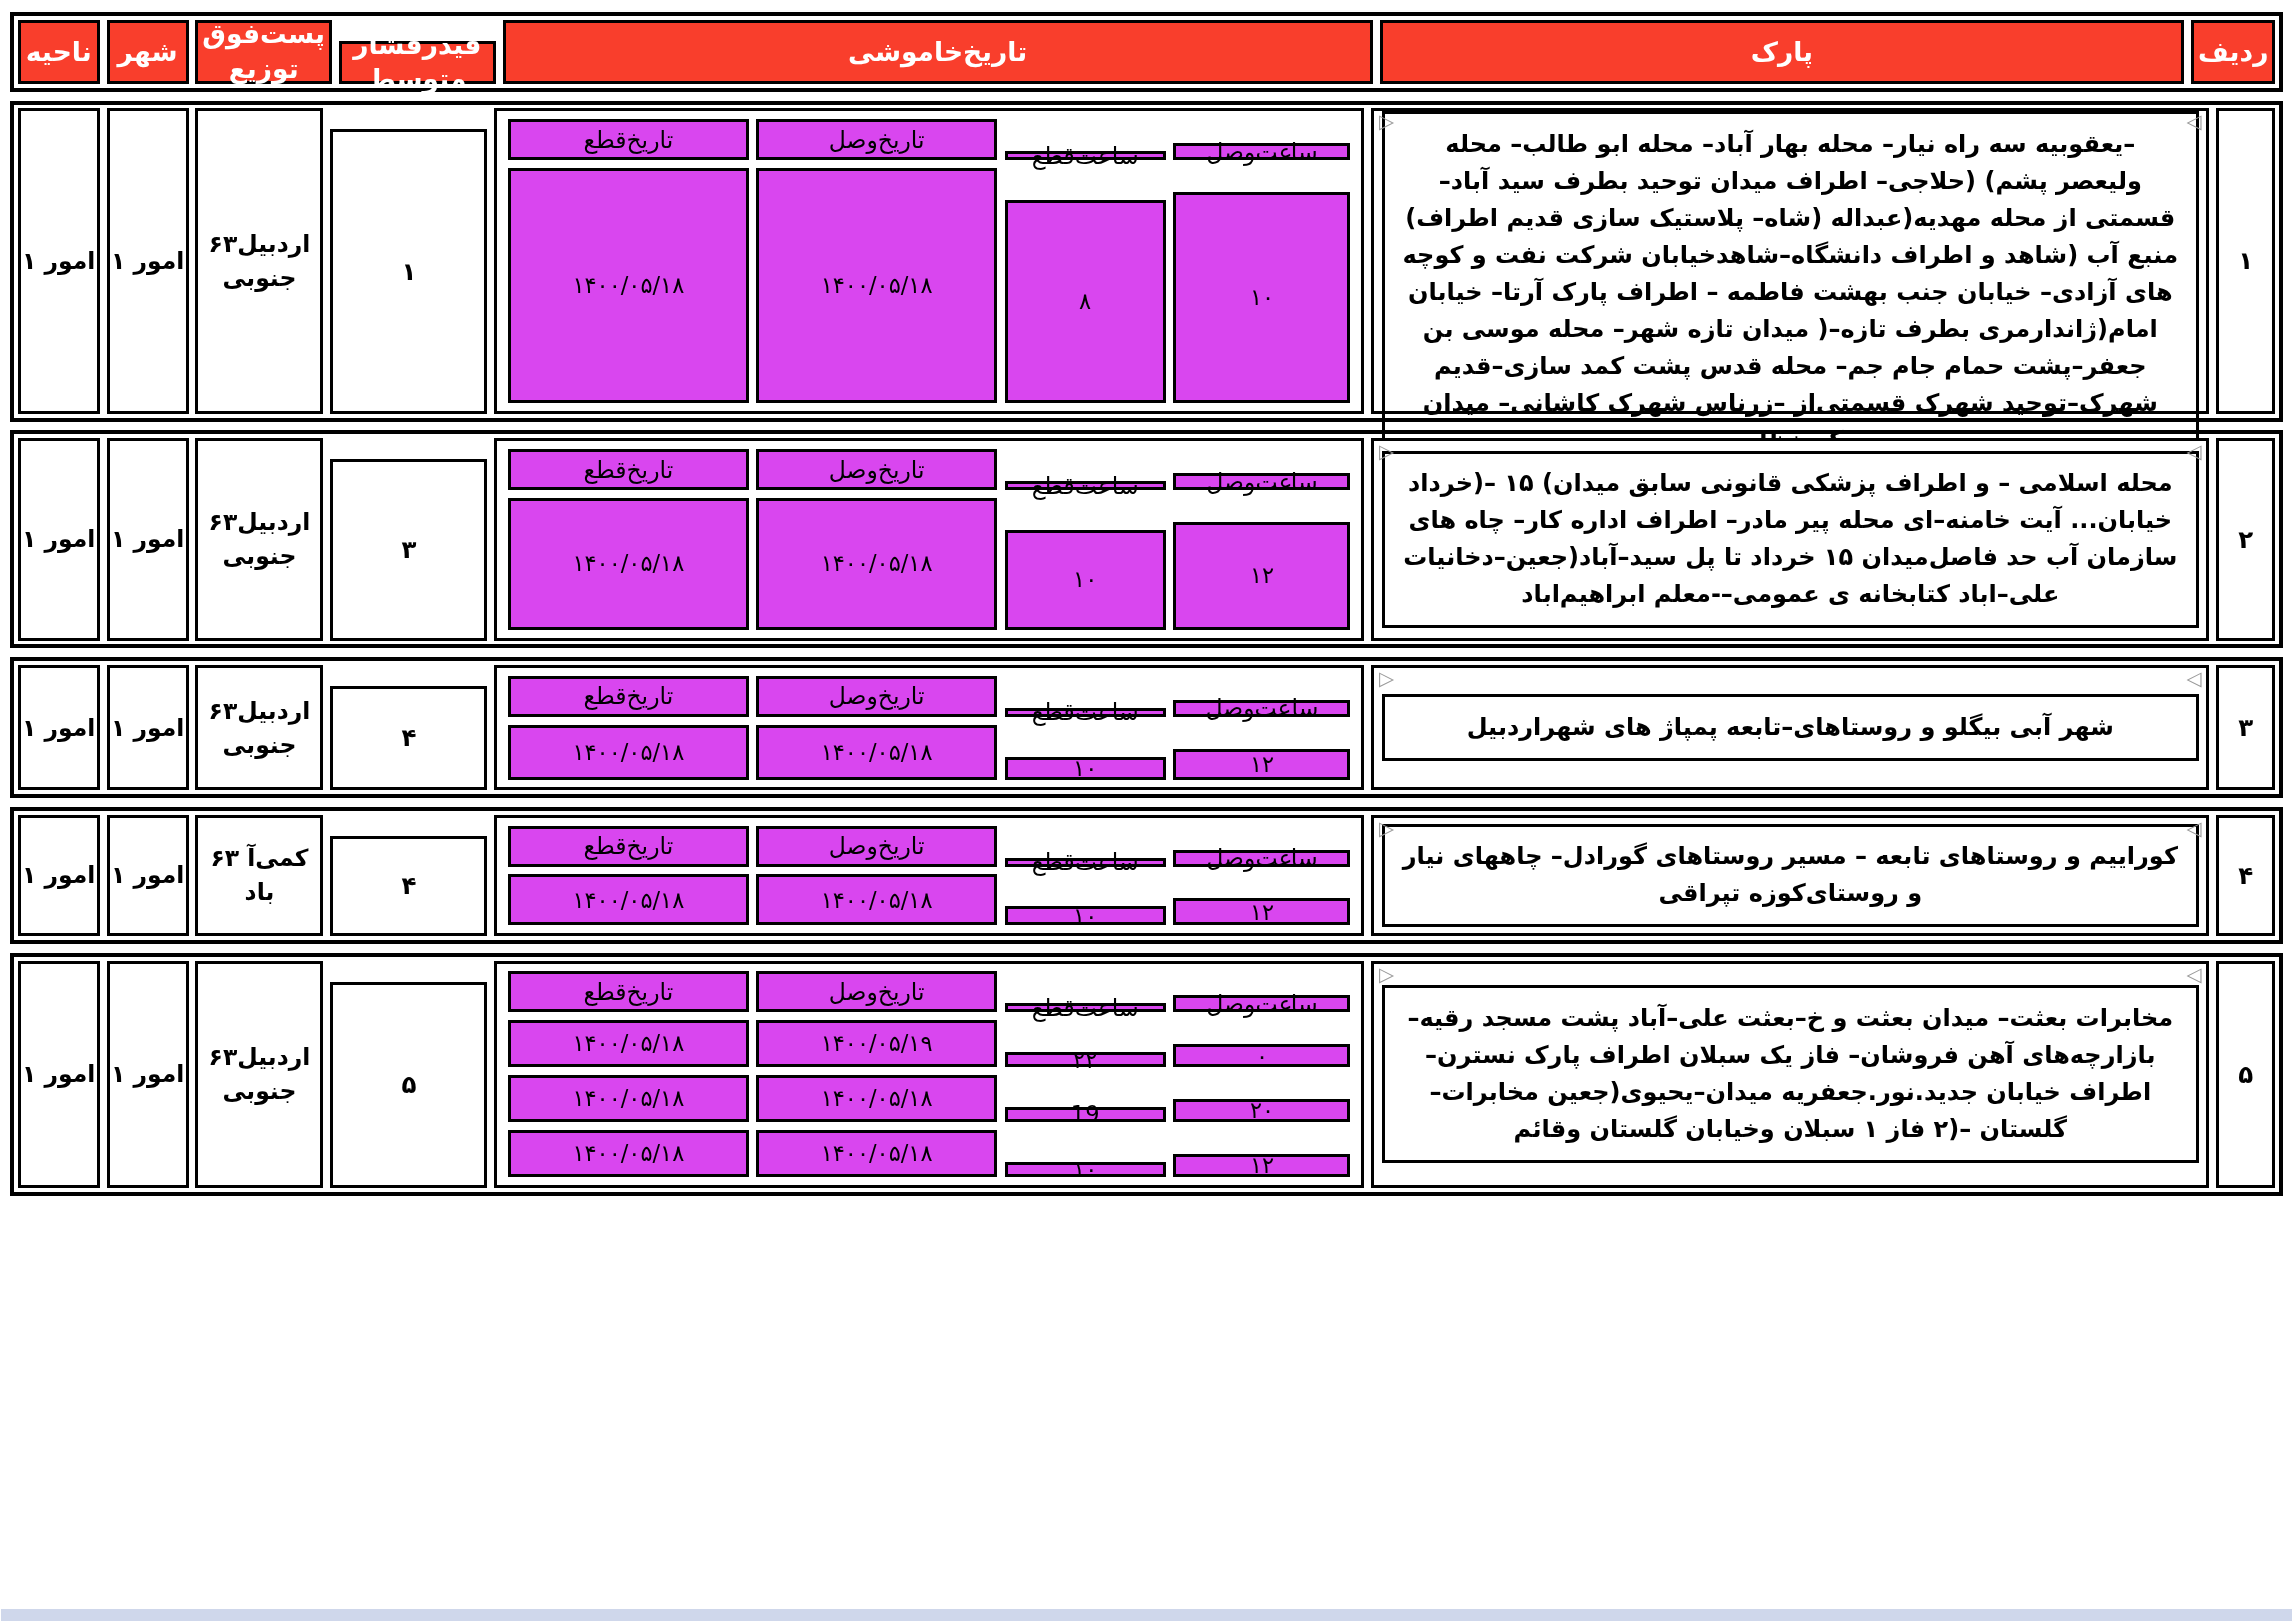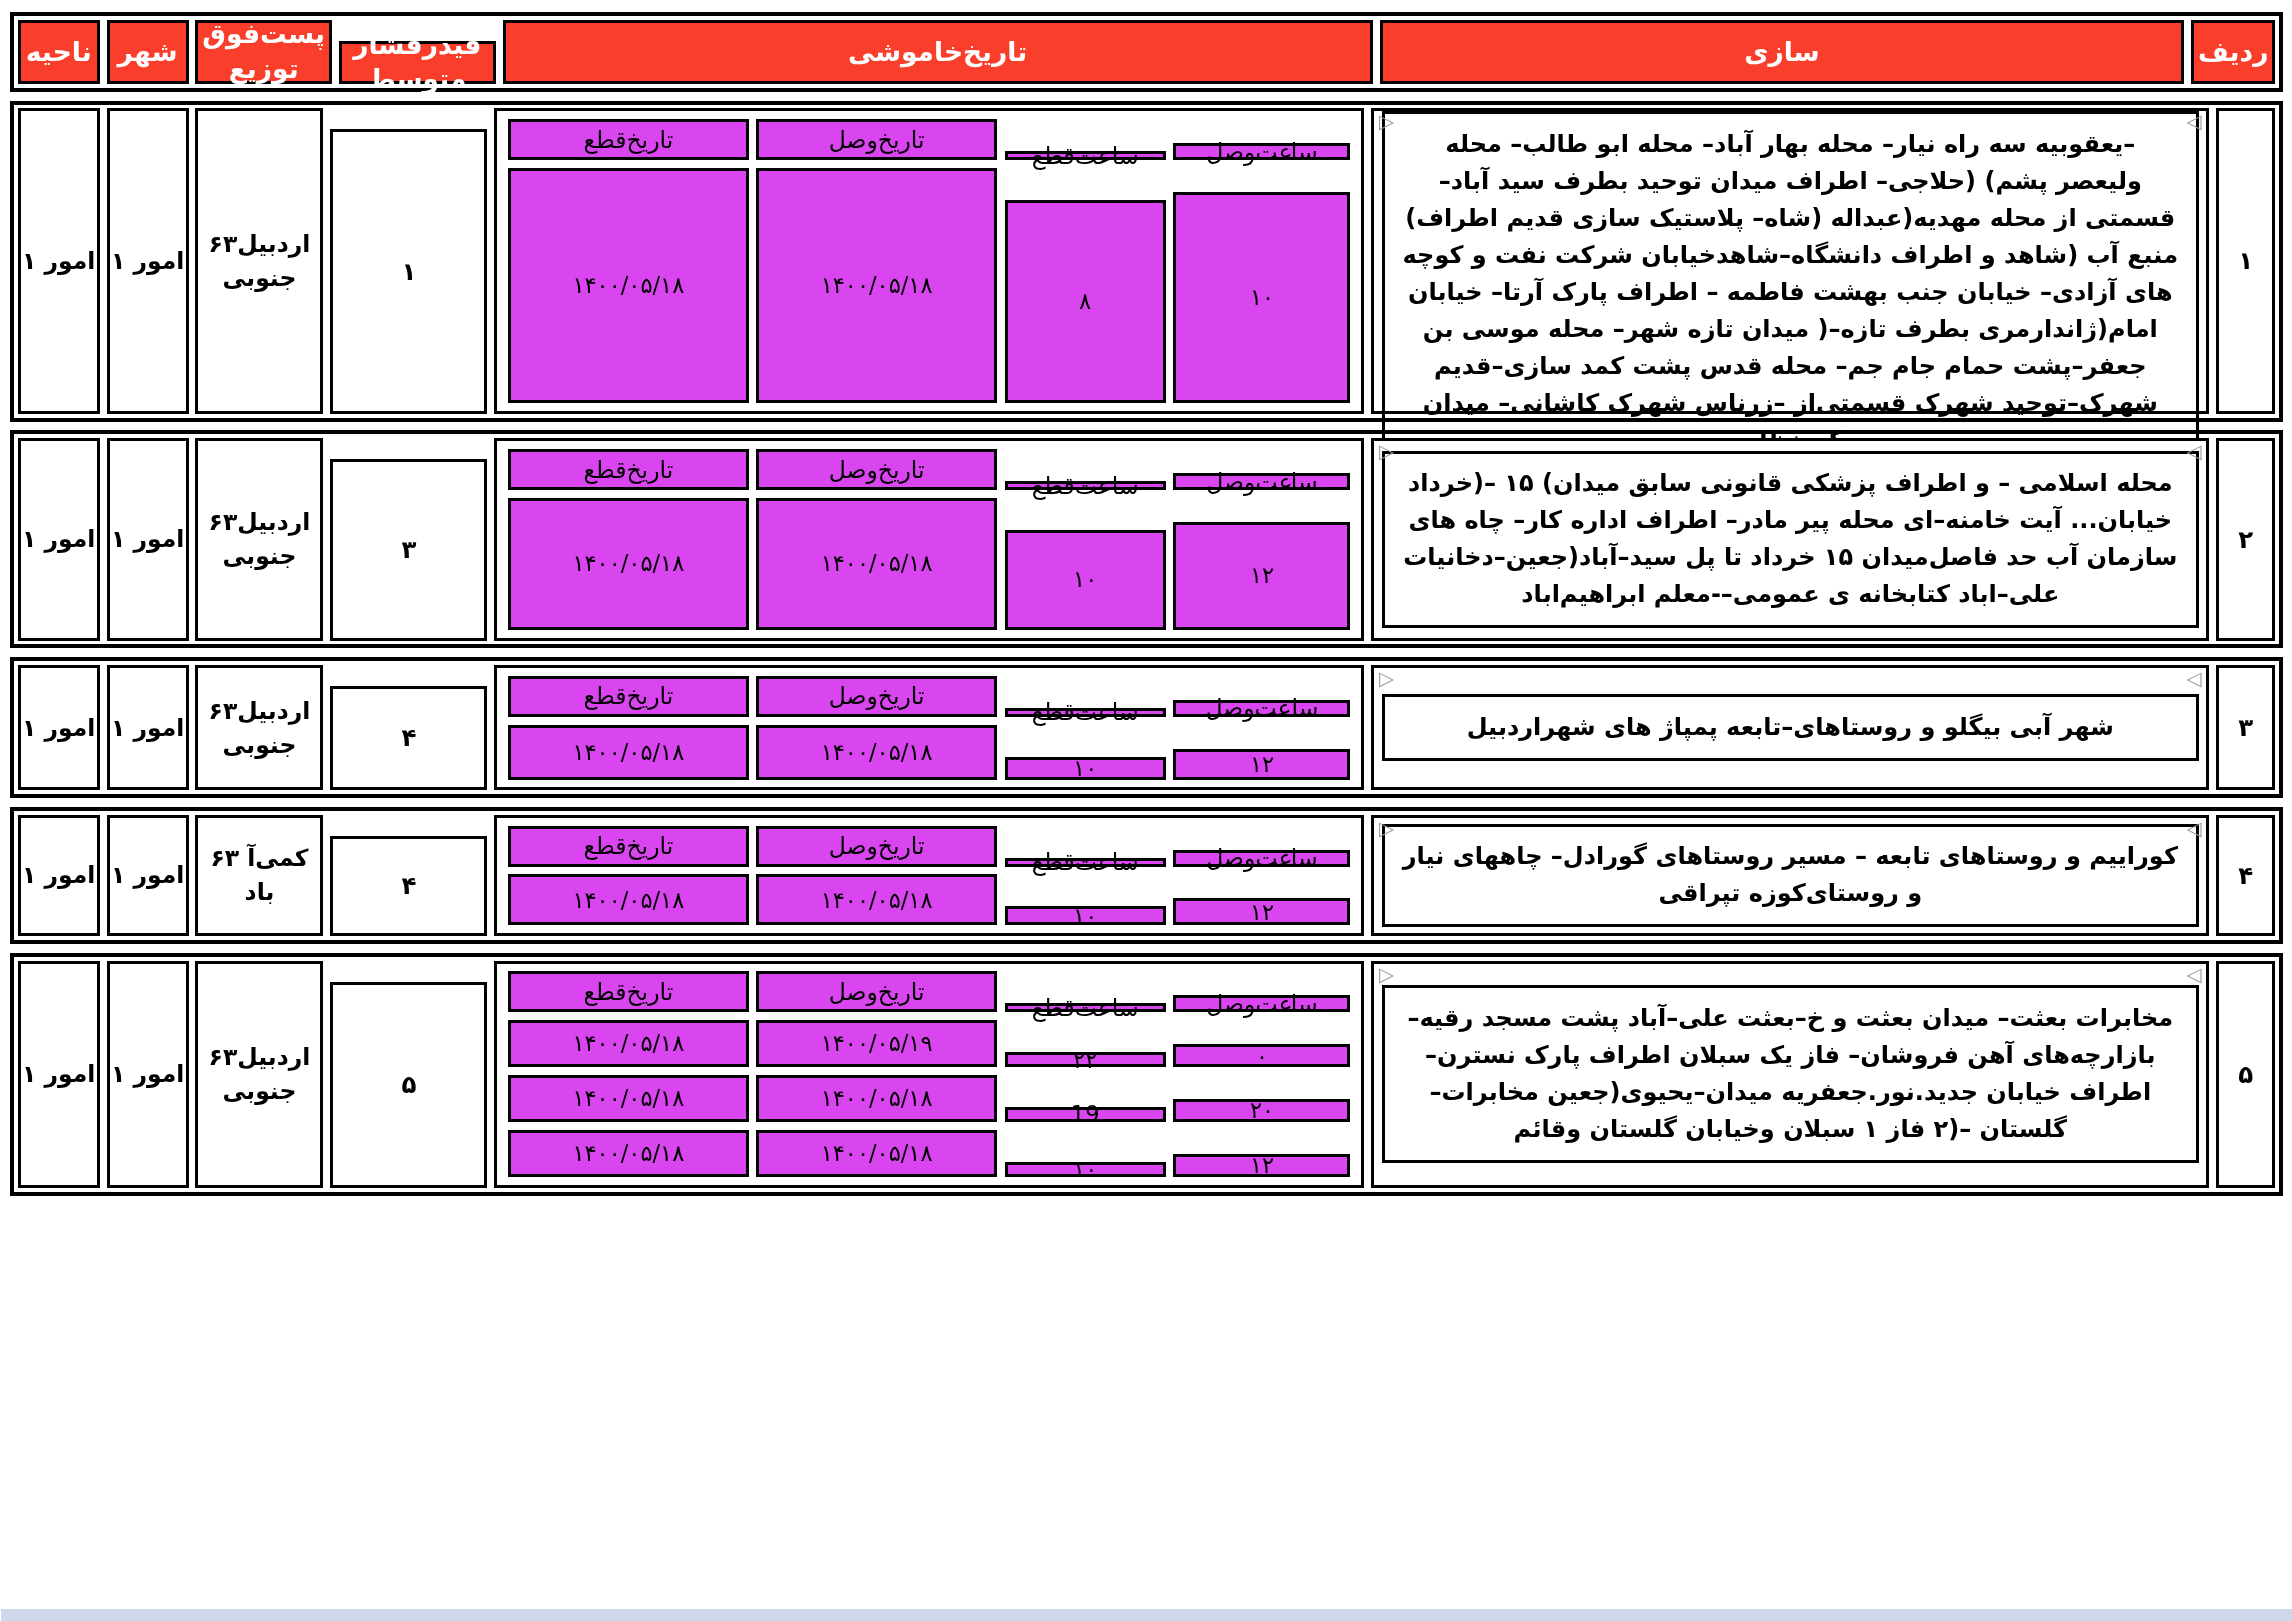--- a/index.html
+++ b/index.html
@@ -93,21 +93,21 @@
     background: var(--strip, #cfd7eb);
   }
 </style>
 </head>
 <body>
 
 <div class="page">
   <div class="table" id="table">
     <div class="band hd">
       <div class="cell col-radif">ردیف</div>
-      <div class="cell col-address">سازی</div>
+      <div class="cell col-address">پارک</div>
       <div class="cell col-outage">تاریخ‌خاموشی</div>
       <div class="cell col-feeder">فیدرفشار متوسط</div>
       <div class="cell col-post">پست‌فوق توزیع</div>
       <div class="cell col-city">شهر</div>
       <div class="cell col-district">ناحیه</div>
     </div>
 
   <div class="band row-band">
         <div class="cell col-radif">۱</div>
         <div class="cell col-address">

